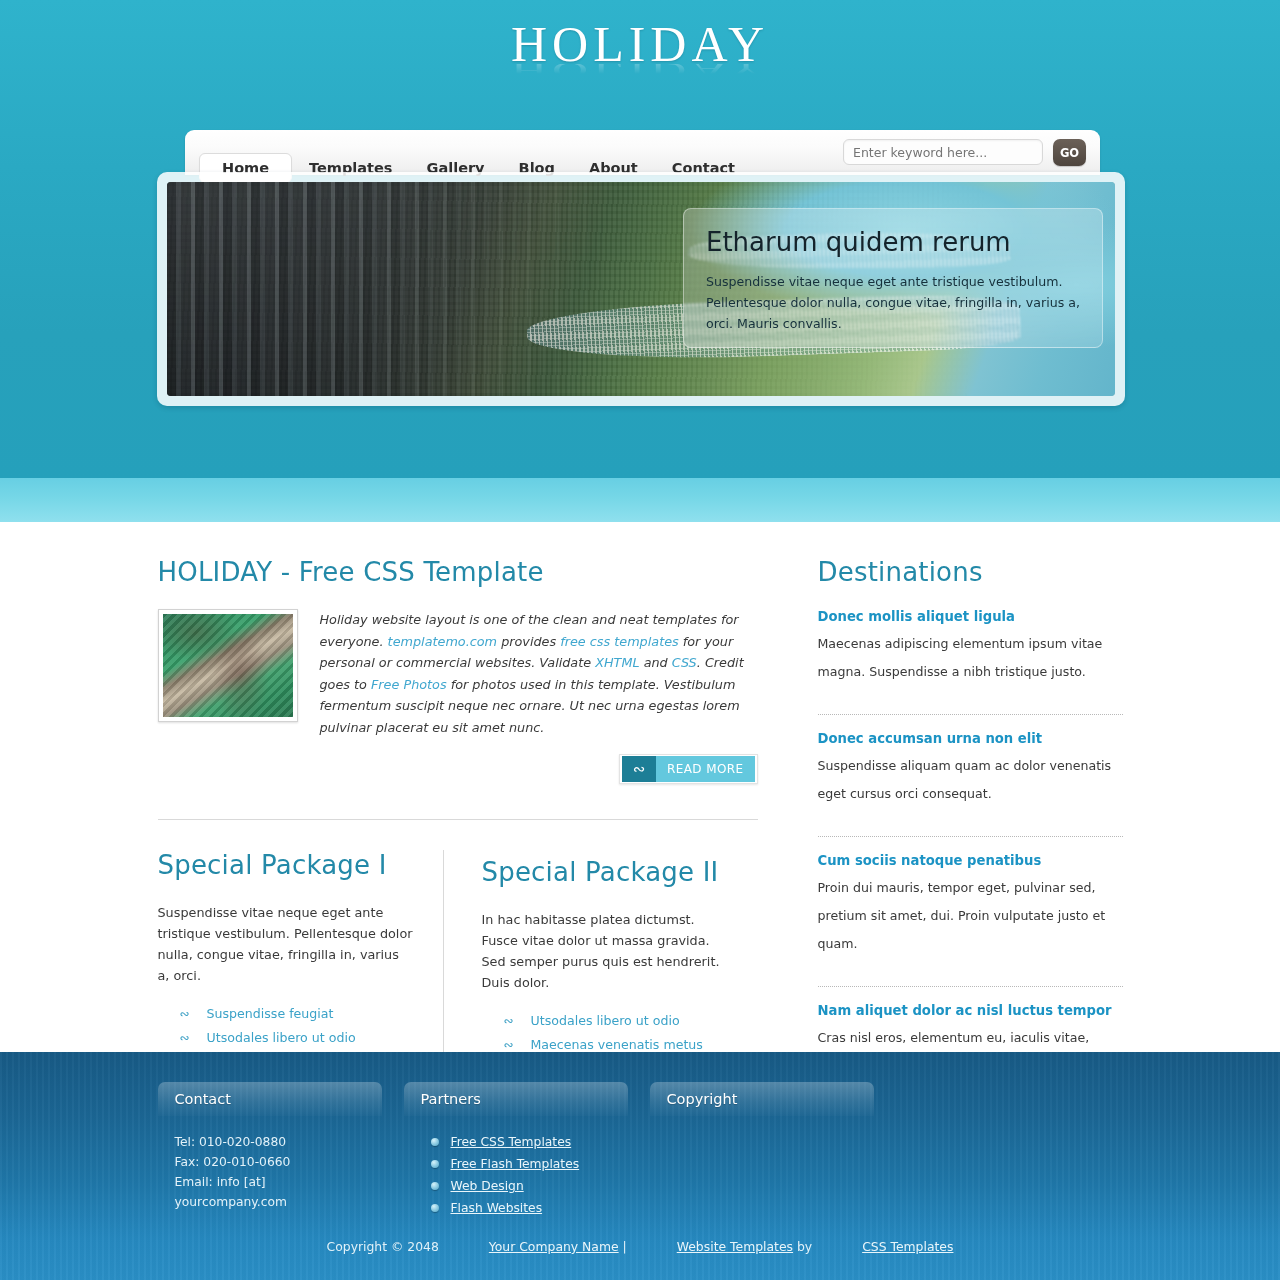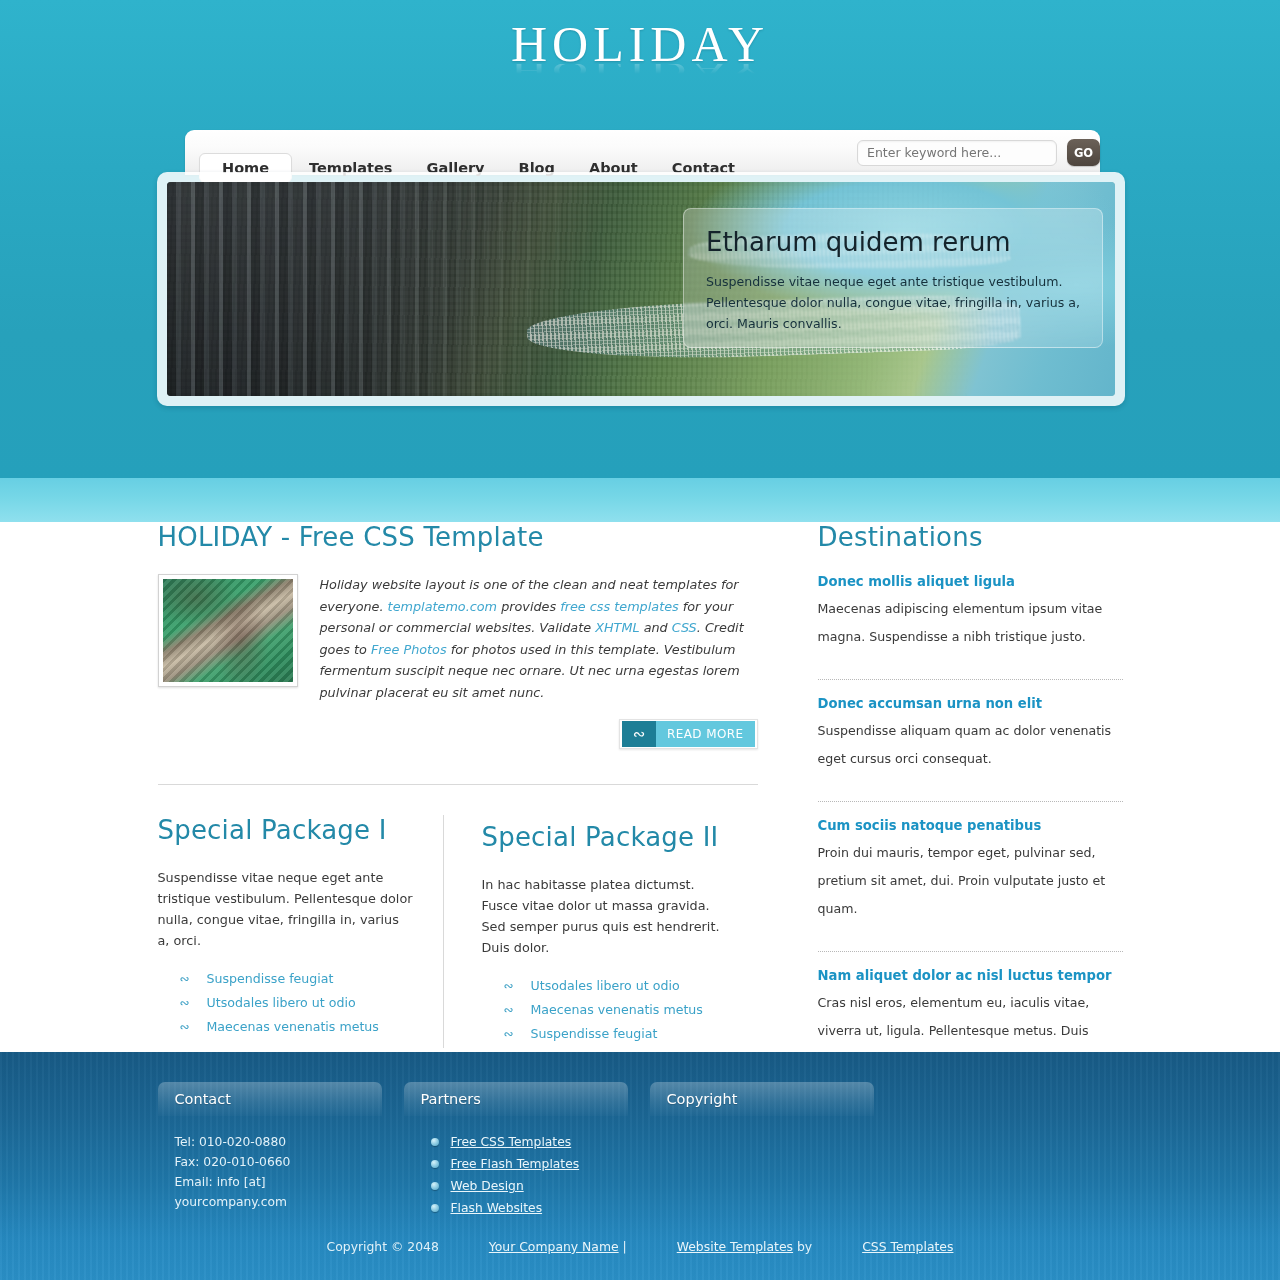--- a/index.html
+++ b/index.html
@@ -86,22 +86,22 @@
   }
   .nav-item.active {
     background: #ffffff;
     border: 1px solid #dcdcdc;
     border-radius: 6px;
     box-shadow: 0 1px 1px rgba(0,0,0,0.06);
     padding: 6px 22px;
   }
   .search-box {
     display: flex;
-    align-items: center;
-    padding-right: 0;
+    align-items: flex-start;
+    padding-right: 14px;
     gap: 10px;
   }
   .search-input {
     width: 200px;
     height: 26px;
     border: 1px solid #d8d8d8;
     border-radius: 6px;
     background: #fdfdfd;
     font-size: 12.5px;
     color: #9a9a9a;
@@ -217,20 +217,21 @@
     line-height: 21px;
     color: #16313c;
     font-family: "DejaVu Sans", sans-serif;
   }
 
   
   .main {
     position: relative;
     width: 1280px;
     background: #ffffff;
+    padding-top: 35px;
     height: 530px;
   }
   .container { width: 965px; margin: 0 auto; position: relative; }
   .content-left { position: absolute; left: 0; top: 0; width: 600px; }
   .content-right { position: absolute; left: 660px; top: 0; width: 305px; }
 
   .h2-teal {
     font-size: 26px;
     color: #2389a8;
     font-weight: normal;

